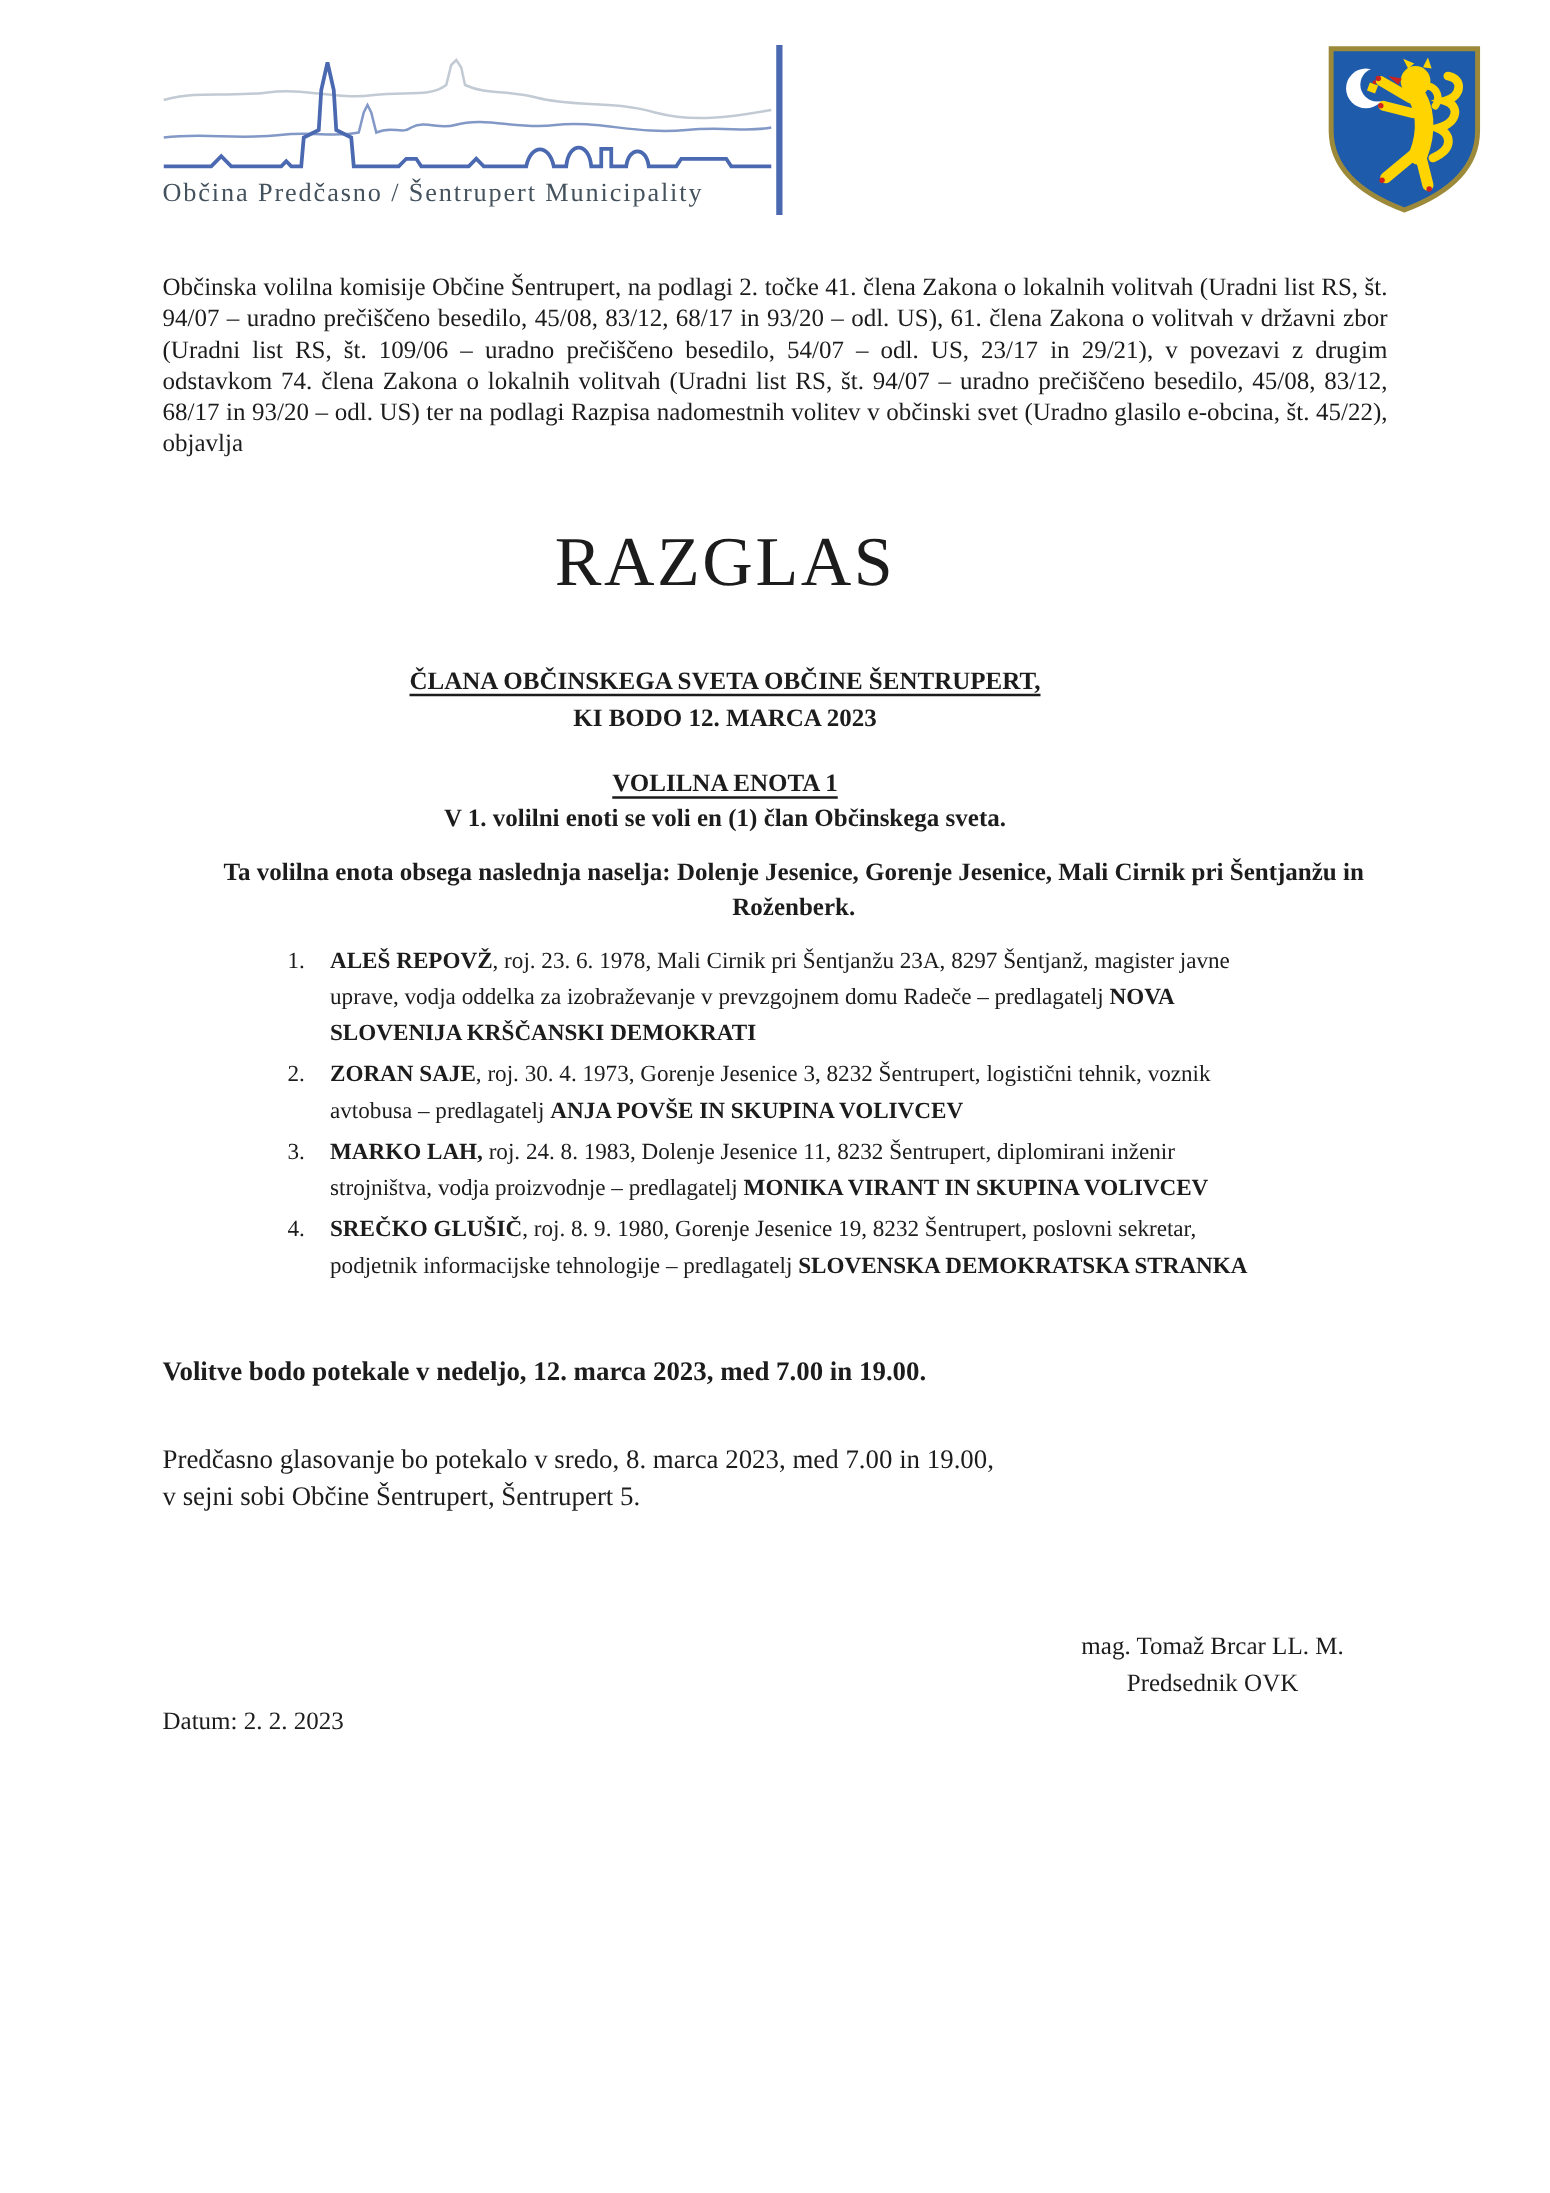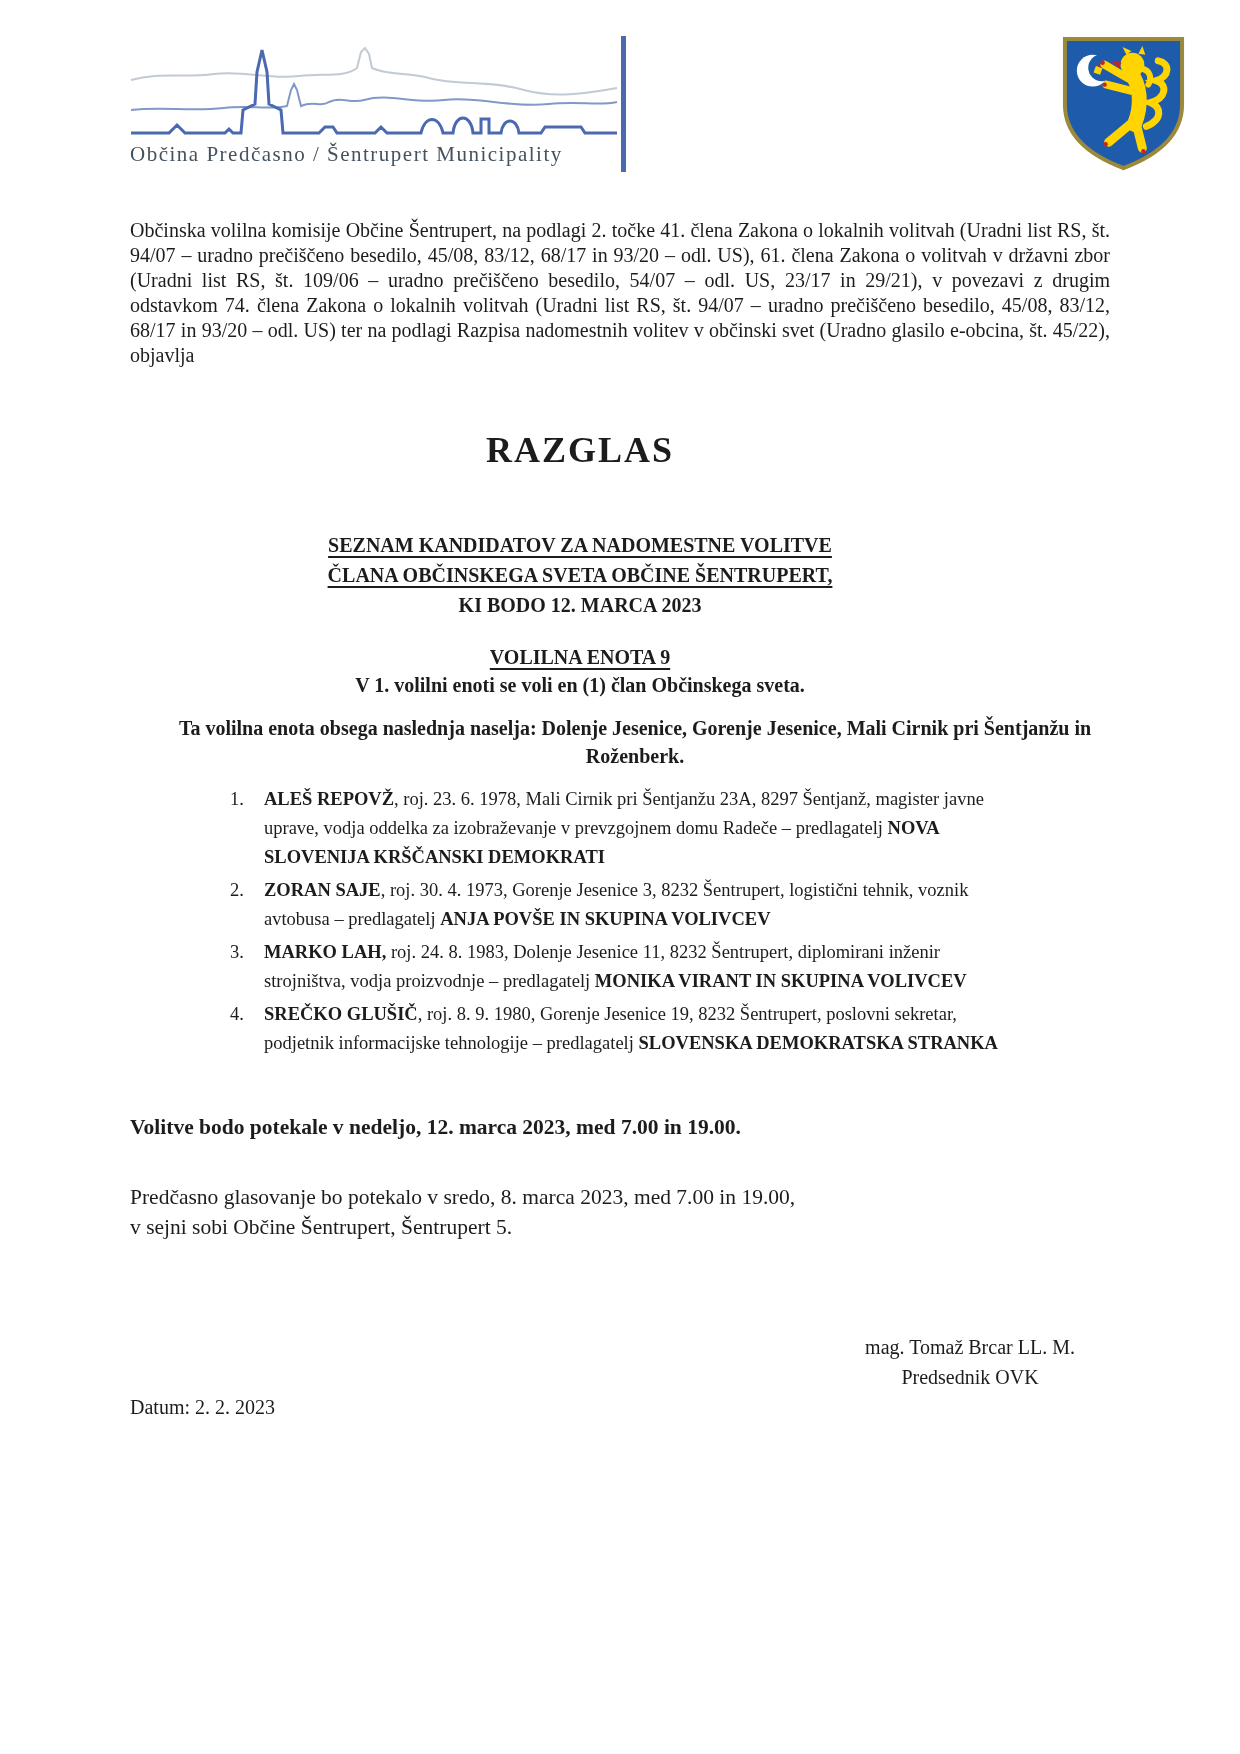--- a/index.html
+++ b/index.html
@@ -24,22 +24,22 @@
   .hdr-arms { position:absolute; left:1058px; top:35px; width:131px; height:137px; }
 
   
   .content { position:absolute; left:130px; top:218px; width:980px; }
 
   .intro { text-align:justify; font-size:20px; line-height:25px; margin:0; }
 
   .center-wrap { width:900px; text-align:center; }
 
   .doc-title {
-    margin:57px 0 0 0; font-size:36px; line-height:50px;
-    font-weight:bold; letter-spacing:2px;
+    margin:57px 0 0 0; font-size:56px; line-height:50px;
+    font-weight:normal; letter-spacing:2px;
   }
 
   .heading-block { margin-top:55px; font-weight:bold; font-size:20px; line-height:30px; }
   .u { text-decoration:underline; text-decoration-thickness:2px; text-underline-offset:4px; }
 
   .unit-block { margin-top:23px; font-weight:bold; font-size:20px; line-height:28px; }
   .unit-desc { width:980px; text-align:center; font-weight:bold; font-size:20px; line-height:28px; margin:15px; }
 
   .cand-list { margin:1px 110px 0 100px; font-size:18.5px; line-height:29px; }
   .cand { display:flex; margin-bottom:4px; }
@@ -106,27 +106,26 @@
   </svg>
 
   <div class="content">
 
     <p class="intro">Občinska volilna komisije Občine Šentrupert, na podlagi 2. točke 41. člena Zakona o lokalnih volitvah (Uradni list RS, št. 94/07 – uradno prečiščeno besedilo, 45/08, 83/12, 68/17 in 93/20 – odl. US), 61. člena Zakona o volitvah v državni zbor (Uradni list RS, št. 109/06 – uradno prečiščeno besedilo, 54/07 – odl. US, 23/17 in 29/21), v povezavi z drugim odstavkom 74. člena Zakona o lokalnih volitvah (Uradni list RS, št. 94/07 – uradno prečiščeno besedilo, 45/08, 83/12, 68/17 in 93/20 – odl. US) ter na podlagi Razpisa nadomestnih volitev v občinski svet (Uradno glasilo e-obcina, št. 45/22), objavlja</p>
 
     <div class="center-wrap">
       <div class="doc-title">RAZGLAS</div>
 
       <div class="heading-block">
-        <div><span class="u">SEZNAM KANDIDATOV ZA NADOMESTNE VOLITVE</span></div>
         <div><span class="u">ČLANA OBČINSKEGA SVETA OBČINE ŠENTRUPERT,</span></div>
         <div>KI BODO 12. MARCA 2023</div>
       </div>
 
       <div class="unit-block">
-        <div><span class="u">VOLILNA ENOTA 9</span></div>
+        <div><span class="u">VOLILNA ENOTA 1</span></div>
         <div>V 1. volilni enoti se voli en (1) član Občinskega sveta.</div>
       </div>
     </div>
 
     <p class="unit-desc">Ta volilna enota obsega naslednja naselja: Dolenje Jesenice, Gorenje Jesenice, Mali Cirnik pri Šentjanžu in Roženberk.</p>
 
     <div class="cand-list">
 
       <div class="cand">
         <div class="cand-num">1.</div>

